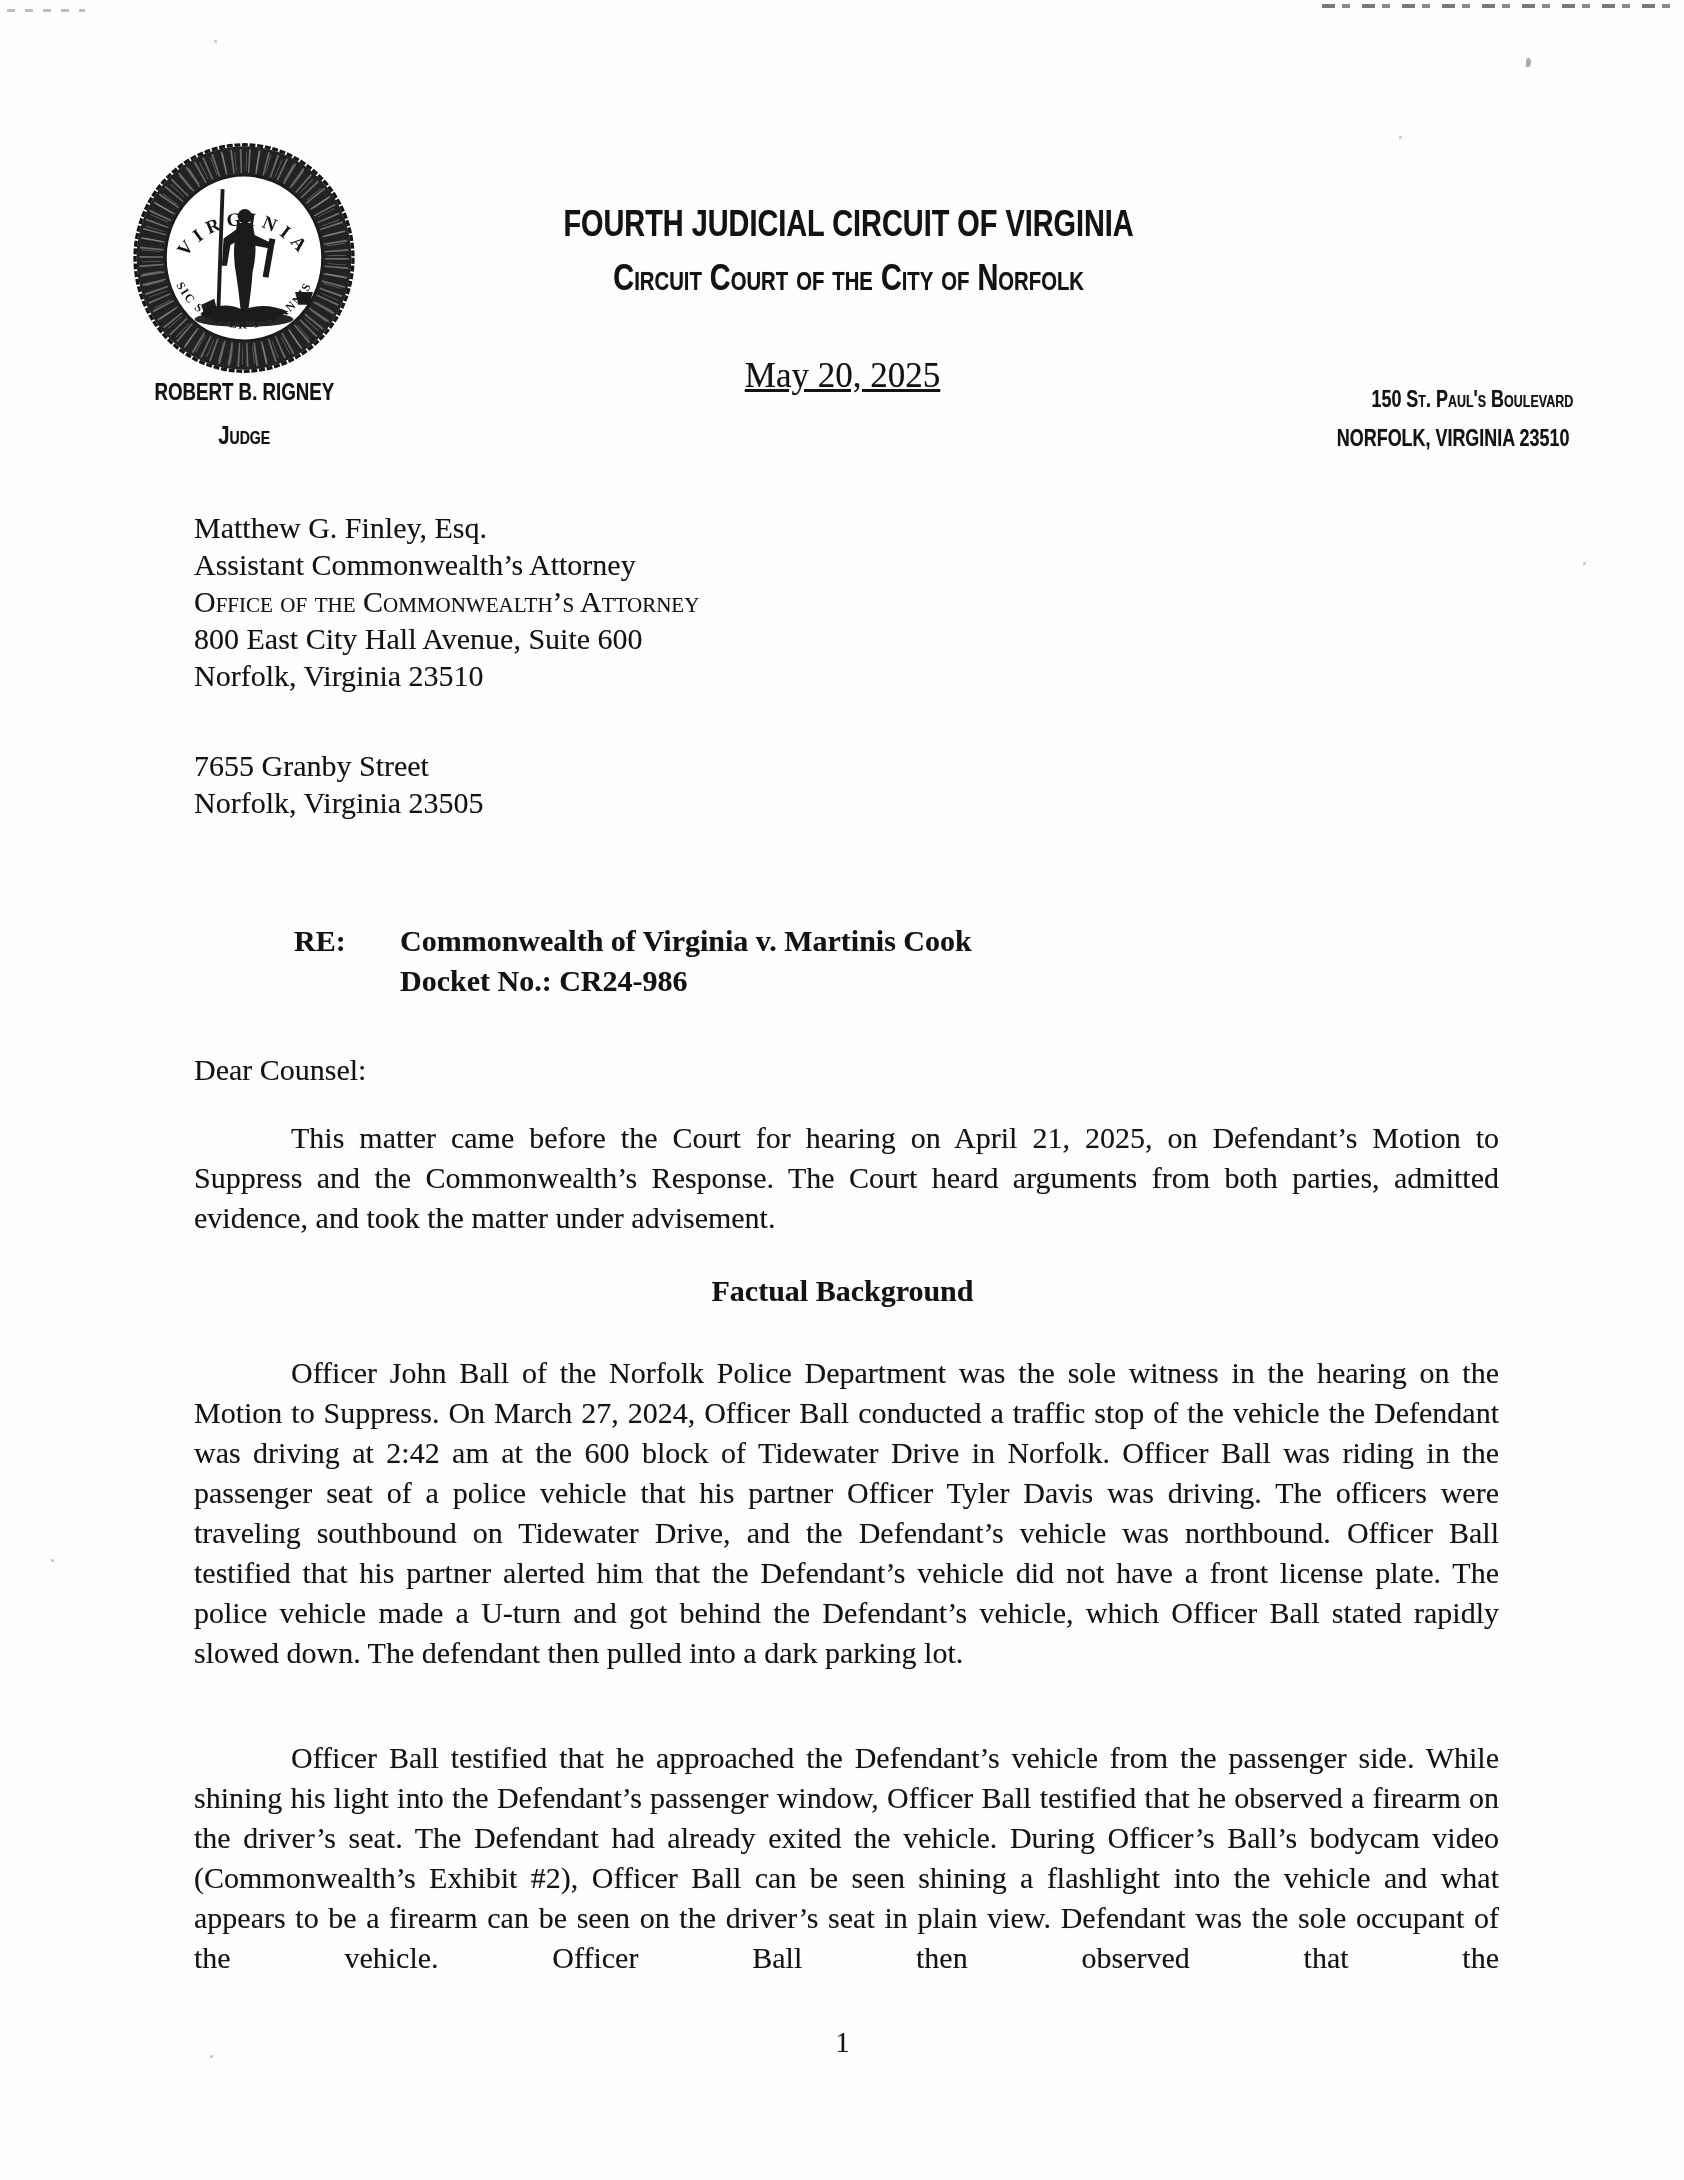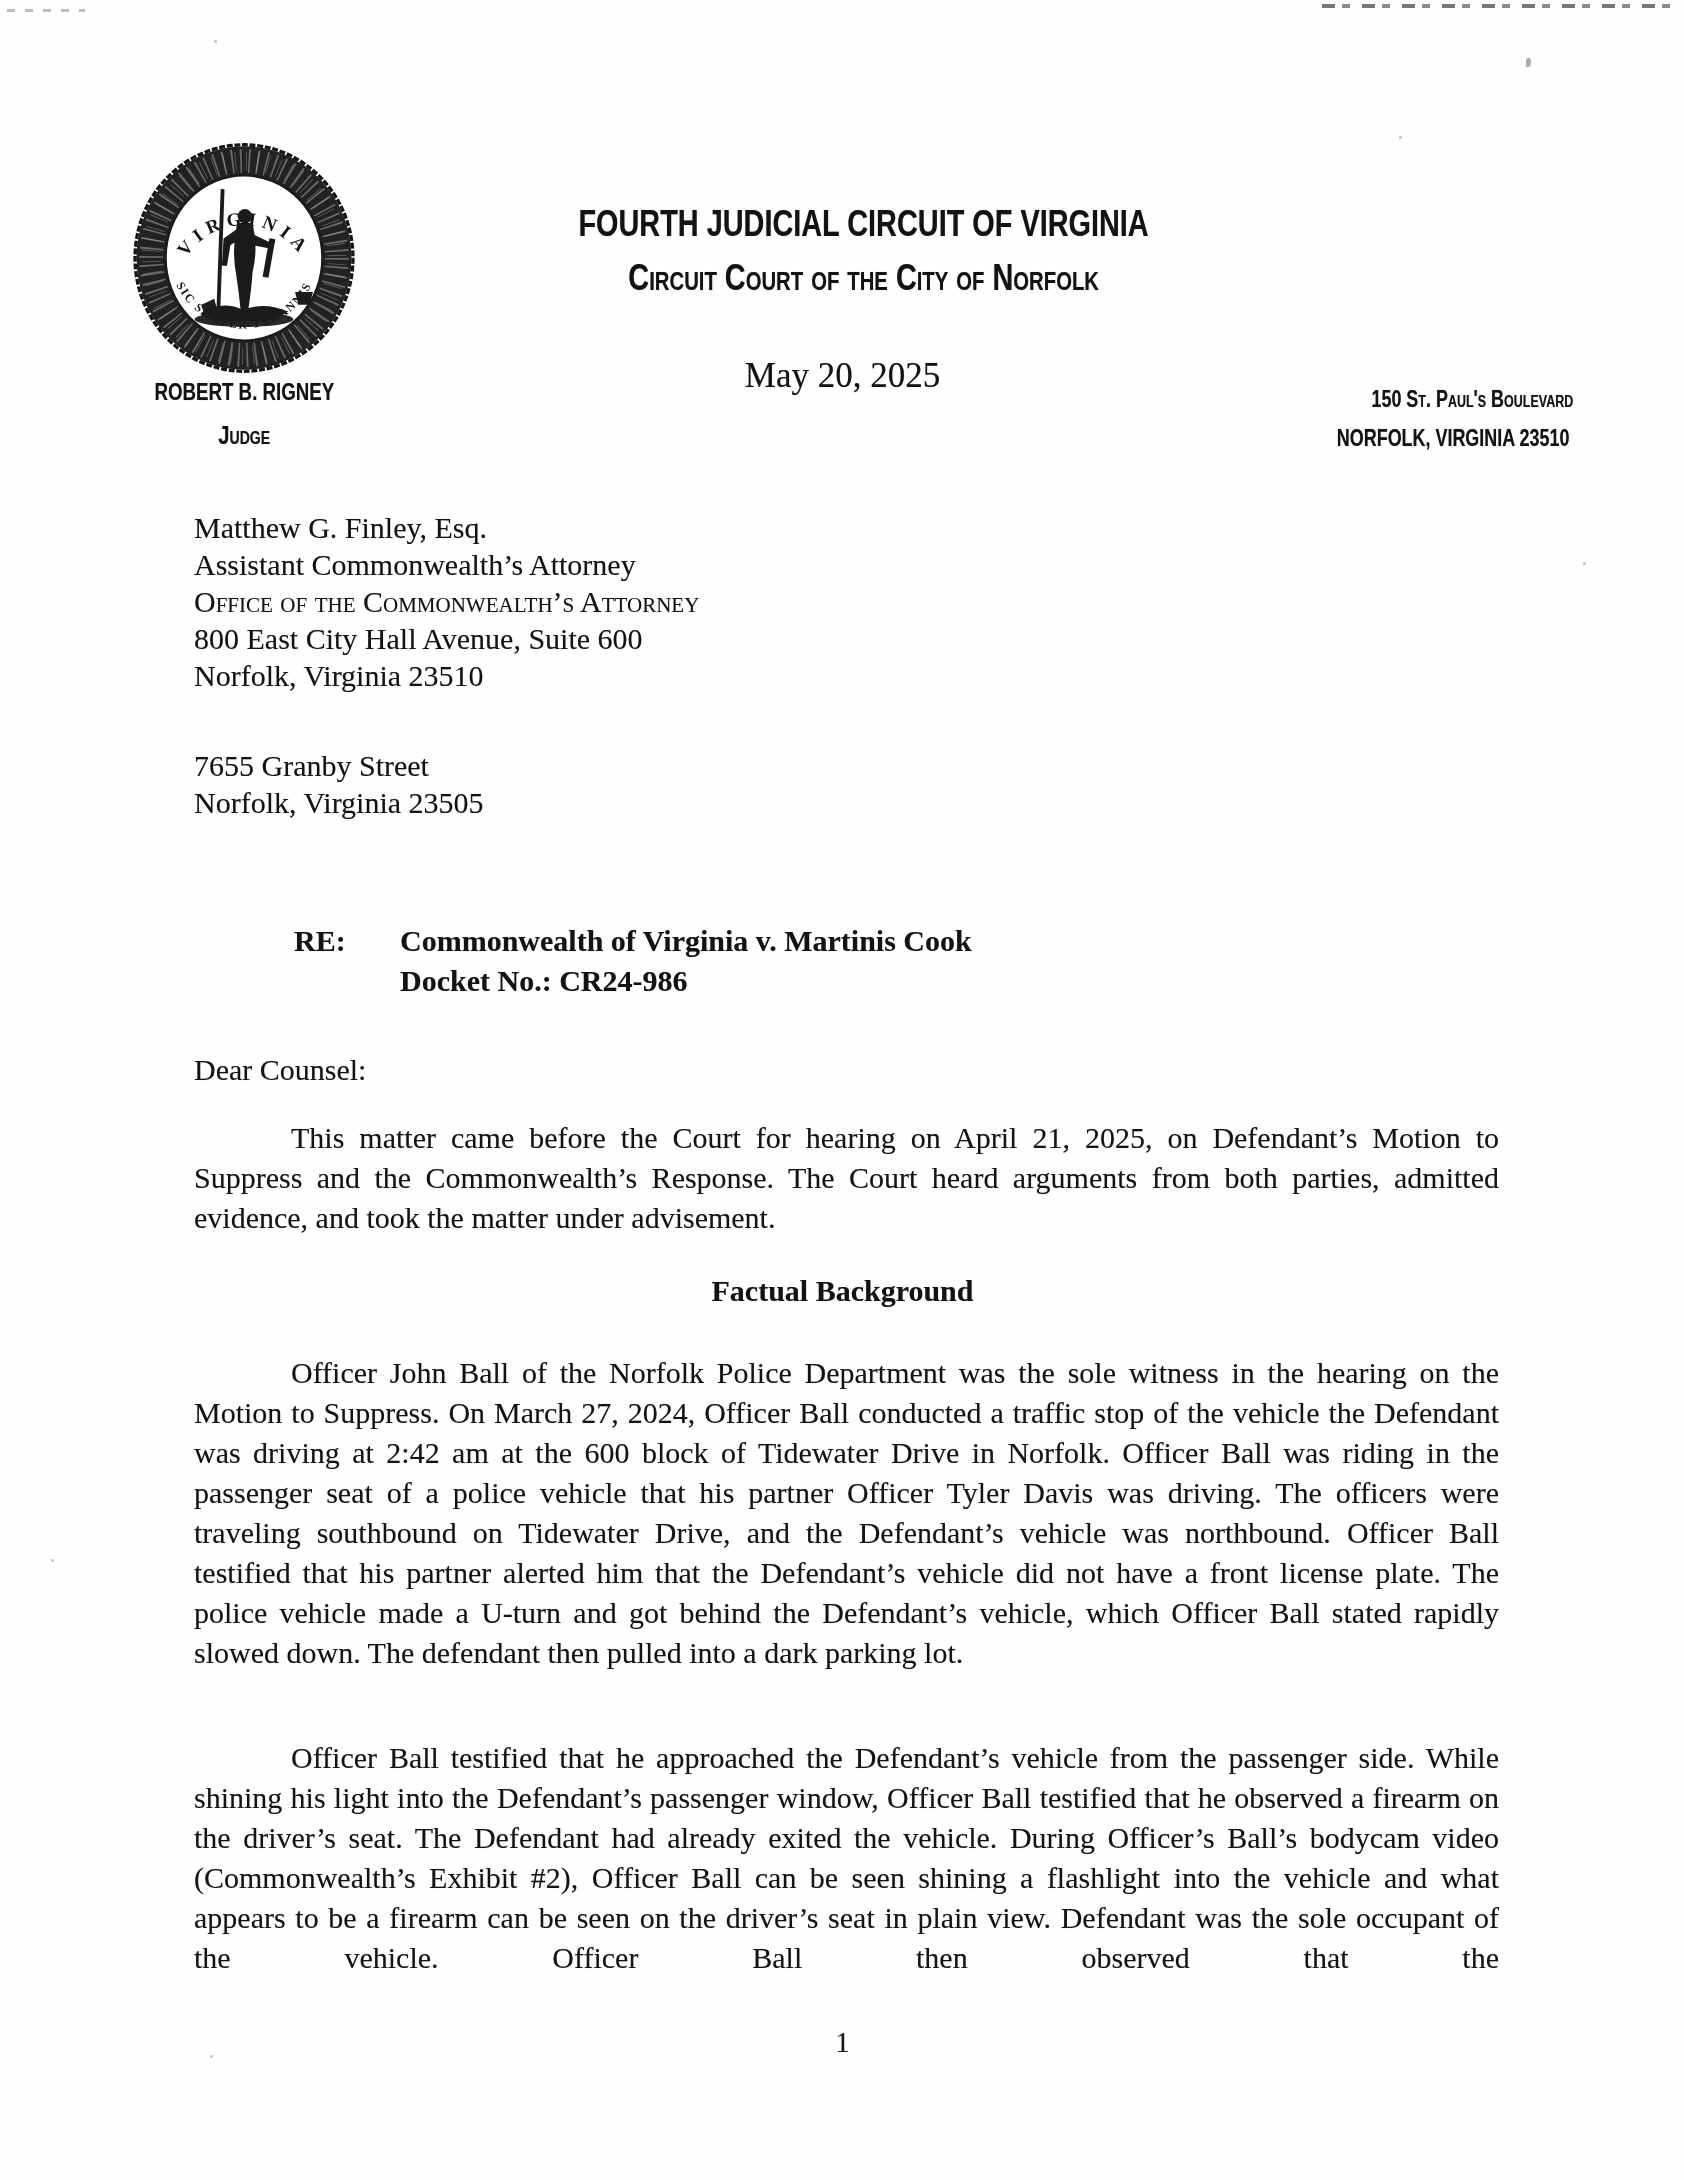--- a/index.html
+++ b/index.html
@@ -8,26 +8,26 @@
     background:#fefefd;
     font-family:"Liberation Serif","DejaVu Serif",serif;
     color:#131313;
   }
   .sans { font-family:"Liberation Sans","DejaVu Sans",sans-serif; }
   .cond { display:inline-block; transform:scaleX(0.78); transform-origin:50% 50%; white-space:nowrap; }
   .sc { font-variant:small-caps; }
 
   
   .seal-wrap { position:absolute; left:128px; top:138px; width:232px; height:240px; }
-  .header-center { position:absolute; left:438px; top:204px; width:852px; text-align:center;
+  .header-center { position:absolute; left:423px; top:204px; width:852px; text-align:center;
                    text-shadow:0 0 0.9px rgba(0,0,0,.45); }
   .court-line1 { font-size:37px; font-weight:bold; line-height:39px; }
   .court-line2 { font-size:37px; font-weight:bold; font-variant:small-caps; line-height:39px; margin-top:14.5px; }
   .date-line { position:absolute; left:0; top:356px; width:1685px; text-align:center; font-size:35px;
-               text-shadow:0 0 0.9px rgba(0,0,0,.4); }
+               text-shadow:0 0 0.9px rgba(0,0,0,.4);text-decoration:underline; }
   .judge-block { position:absolute; left:129px; top:378px; width:230px; text-align:center;
                  text-shadow:0 0 0.9px rgba(0,0,0,.45); }
   .judge-name { font-size:24px; font-weight:bold; }
   .judge-title { font-size:26px; font-weight:bold; font-variant:small-caps; margin-top:14px; }
   .court-address { position:absolute; left:1227px; top:380px; width:375px; text-align:right;
                    font-weight:bold; font-size:23px; line-height:39px;
                    text-shadow:0 0 0.9px rgba(0,0,0,.45); }
 
   
   .bodytext { font-size:30px; text-shadow:0 0 0.9px rgba(0,0,0,.3); }

